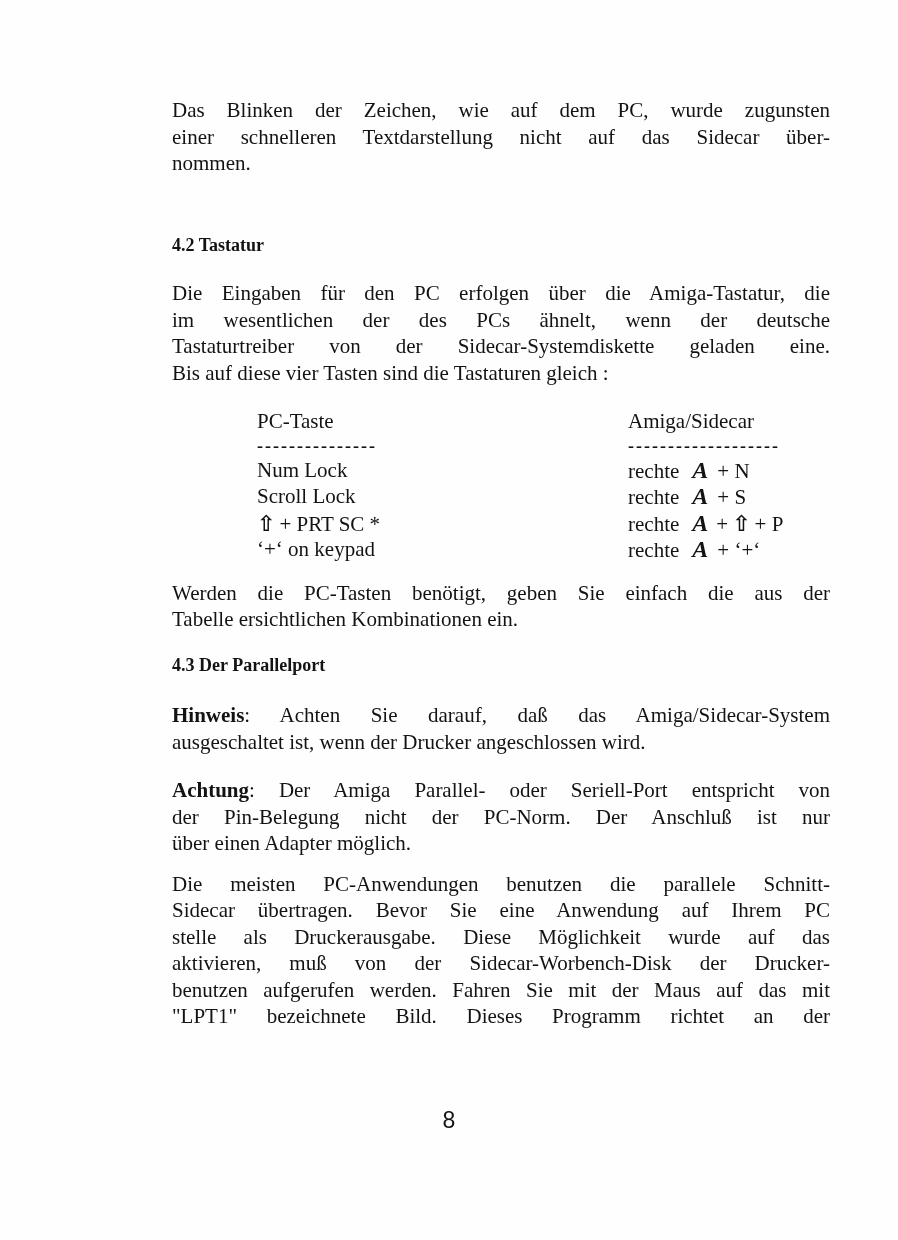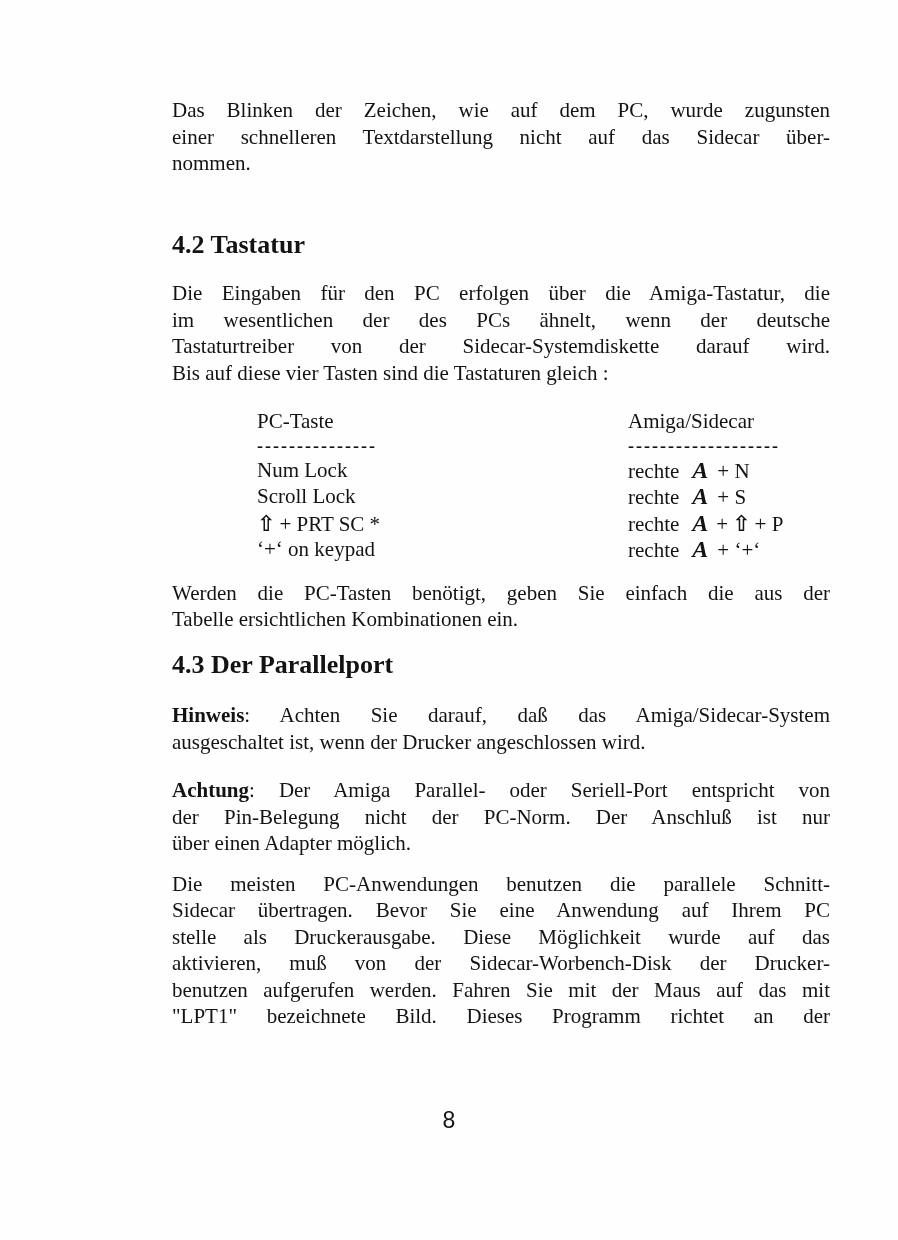--- a/index.html
+++ b/index.html
@@ -28,21 +28,21 @@
     line-height: 26.5px;
     white-space: nowrap;
   }
   .jl {
     white-space: normal;
     text-align: justify;
     text-align-last: justify;
   }
   .b { font-weight: bold; }
   .heading {
-    font-size: 26px;
+    font-size: 18px;
     line-height: 26.5px;
     font-weight: bold;
   }
   .h-tastatur { margin-top: 55px; }
   .p-eingaben { margin-top: 22px; }
   .ktable { margin-top: 23px; }
   .trow {
     display: flex;
     padding-left: 85px;
     font-size: 21px;
@@ -92,21 +92,21 @@
       <div class="line jl">Das Blinken der Zeichen, wie auf dem PC, wurde zugunsten</div>
       <div class="line jl">einer schnelleren Textdarstellung nicht auf das Sidecar über-</div>
       <div class="line">nommen.</div>
     </div>
 
     <div class="heading h-tastatur">4.2 Tastatur</div>
 
     <div class="p-eingaben">
       <div class="line jl">Die Eingaben für den PC erfolgen über die Amiga-Tastatur, die</div>
       <div class="line jl">im wesentlichen der des PCs ähnelt, wenn der deutsche</div>
-      <div class="line jl">Tastaturtreiber von der Sidecar-Systemdiskette darauf wird.</div>
+      <div class="line jl">Tastaturtreiber von der Sidecar-Systemdiskette geladen eine.</div>
       <div class="line">Bis auf diese vier Tasten sind die Tastaturen gleich :</div>
     </div>
 
     <div class="ktable">
       <div class="trow">
         <div class="tleft">PC-Taste</div>
         <div class="tright">Amiga/Sidecar</div>
       </div>
       <div class="trow dashrow">
         <div class="tleft">---------------</div>

